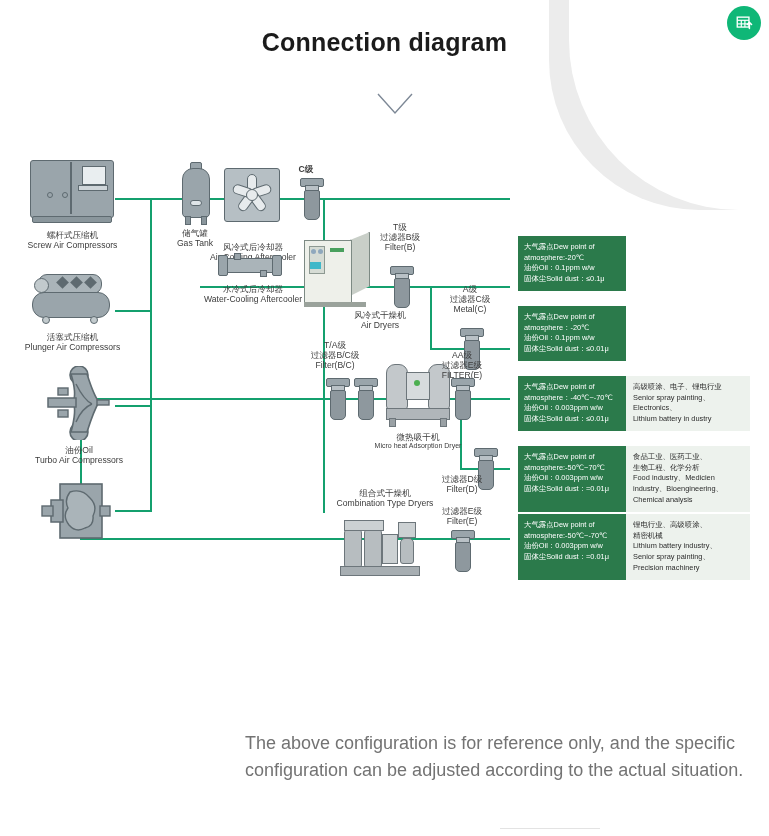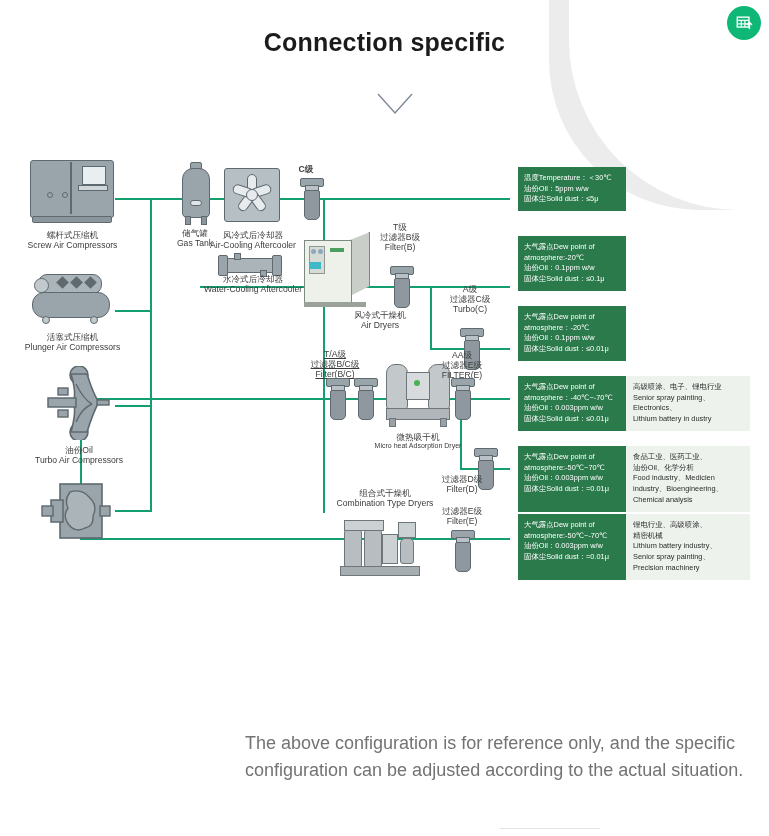--- a/index.html
+++ b/index.html
@@ -139,21 +139,21 @@
   <svg width="18" height="18" viewBox="0 0 20 20">
     <rect x="2.5" y="3.5" width="13" height="11" fill="none" stroke="#ffffff" stroke-width="1.5"></rect>
     <line x1="2.5" y1="7" x2="15.5" y2="7" stroke="#ffffff" stroke-width="1.3"></line>
     <line x1="2.5" y1="11" x2="15.5" y2="11" stroke="#ffffff" stroke-width="1.3"></line>
     <line x1="7" y1="7" x2="7" y2="14.5" stroke="#ffffff" stroke-width="1.3"></line>
     <line x1="11" y1="7" x2="11" y2="14.5" stroke="#ffffff" stroke-width="1.3"></line>
     <path d="M16 16 L16 9.5 M13.6 11.7 L16 9.3 L18.4 11.7" fill="none" stroke="#ffffff" stroke-width="1.7" stroke-linecap="round"></path>
   </svg>
 </div>
 
-<div class="page-title">Connection specific</div>
+<div class="page-title">Connection diagram</div>
 
 <svg class="chevron" viewBox="0 0 38 24">
   <path d="M2 2 L19 21 L36 2" fill="none" stroke="#7d8896" stroke-width="1.4"></path>
 </svg>
 
 <div class="canvas">
 
   <div class="wire h" style="left:115px;top:48px;width:37px;"></div>
   <div class="wire h" style="left:115px;top:160px;width:37px;"></div>
   <div class="wire h" style="left:115px;top:255px;width:37px;"></div>
@@ -250,33 +250,33 @@
 
   <div class="equip" style="left:224px;top:18px;width:56px;height:54px;">
     <div class="fan-box"></div>
     <div class="blade" style="transform:rotate(0deg);"></div>
     <div class="blade" style="transform:rotate(72deg);"></div>
     <div class="blade" style="transform:rotate(144deg);"></div>
     <div class="blade" style="transform:rotate(216deg);"></div>
     <div class="blade" style="transform:rotate(288deg);"></div>
     <div class="fan-hub"></div>
   </div>
-  <div class="lbl" style="left:208px;top:80px;width:90px;">
+  <div class="lbl" style="left:208px;top:92px;width:90px;">
     <span class="cn">风冷式后冷却器</span>
     <span class="en">Air-Cooling Aftercooler</span>
   </div>
 
   <div class="equip" style="left:216px;top:104px;width:72px;height:22px;">
     <div class="wc-shell"></div>
     <div class="wc-cap" style="left:2px;"></div>
     <div class="wc-cap" style="left:56px;"></div>
     <div class="wc-noz" style="left:18px;top:-1px;"></div>
     <div class="wc-noz" style="left:44px;top:16px;"></div>
   </div>
-  <div class="lbl" style="left:194px;top:124px;width:118px;">
+  <div class="lbl" style="left:194px;top:134px;width:118px;">
     <span class="cn">水冷式后冷却器</span>
     <span class="en">Water-Cooling Aftercooler</span>
   </div>
 
   <div class="lbl" style="left:286px;top:14px;width:40px;font-weight:bold;">
     <span class="cn">C级</span>
   </div>
   <div class="flt" style="left:300px;top:28px;width:22px;height:42px;">
     <div class="flt-cap" style="left:0;top:0;width:22px;height:7px;"></div>
     <div class="flt-neck" style="left:5px;top:7px;width:12px;height:5px;"></div>
@@ -305,29 +305,29 @@
   </div>
   <div class="flt" style="left:390px;top:116px;width:22px;height:42px;">
     <div class="flt-cap" style="left:0;top:0;width:22px;height:7px;"></div>
     <div class="flt-neck" style="left:5px;top:7px;width:12px;height:5px;"></div>
     <div class="flt-bowl" style="left:4px;top:12px;width:14px;height:28px;"></div>
   </div>
 
   <div class="lbl" style="left:440px;top:134px;width:60px;">
     <span class="cn">A级</span>
     <span class="cn">过滤器C级</span>
-    <span class="en">Turbo(C)</span>
+    <span class="en">Metal(C)</span>
   </div>
   <div class="flt" style="left:460px;top:178px;width:22px;height:42px;">
     <div class="flt-cap" style="left:0;top:0;width:22px;height:7px;"></div>
     <div class="flt-neck" style="left:5px;top:7px;width:12px;height:5px;"></div>
     <div class="flt-bowl" style="left:4px;top:12px;width:14px;height:28px;"></div>
   </div>
 
-  <div class="lbl" style="left:300px;top:199px;width:70px;text-decoration:underline;">
+  <div class="lbl" style="left:300px;top:190px;width:70px;">
     <span class="cn">T/A级</span>
     <span class="cn">过滤器B/C级</span>
     <span class="en">Filter(B/C)</span>
   </div>
   <div class="flt" style="left:326px;top:228px;width:22px;height:42px;">
     <div class="flt-cap" style="left:0;top:0;width:22px;height:7px;"></div>
     <div class="flt-neck" style="left:5px;top:7px;width:12px;height:5px;"></div>
     <div class="flt-bowl" style="left:4px;top:12px;width:14px;height:28px;"></div>
   </div>
   <div class="flt" style="left:354px;top:228px;width:22px;height:42px;">
@@ -391,25 +391,20 @@
   </div>
   <div class="flt" style="left:451px;top:380px;width:22px;height:42px;">
     <div class="flt-cap" style="left:0;top:0;width:22px;height:7px;"></div>
     <div class="flt-neck" style="left:5px;top:7px;width:12px;height:5px;"></div>
     <div class="flt-bowl" style="left:4px;top:12px;width:14px;height:28px;"></div>
   </div>
 
 </div>
 
 <div class="spec-row" style="top:167px;">
-  <div class="spec-left">
-    <div>温度Temperature：＜30℃</div>
-    <div>油份Oil：5ppm w/w</div>
-    <div>固体尘Solid dust：≤5μ</div>
-  </div>
 </div>
 
 <div class="spec-row" style="top:236px;">
   <div class="spec-left">
     <div>大气露点Dew point of</div>
     <div>atmosphere:-20℃</div>
     <div>油份Oil：0.1ppm w/w</div>
     <div>固体尘Solid dust：≤0.1μ</div>
   </div>
 </div>
@@ -440,21 +435,21 @@
 
 <div class="spec-row" style="top:446px;">
   <div class="spec-left">
     <div>大气露点Dew point of</div>
     <div>atmosphere:-50℃~70℃</div>
     <div>油份Oil：0.003ppm w/w</div>
     <div>固体尘Solid dust：=0.01μ</div>
   </div>
   <div class="spec-right">
     <div>食品工业、医药工业、</div>
-    <div>油份Oil、化学分析</div>
+    <div>生物工程、化学分析</div>
     <div>Food industry、Medicien</div>
     <div>industry、Bioengineering、</div>
     <div>Chemical analysis</div>
   </div>
 </div>
 
 <div class="spec-row" style="top:514px;">
   <div class="spec-left">
     <div>大气露点Dew point of</div>
     <div>atmosphere:-50℃~-70℃</div>

